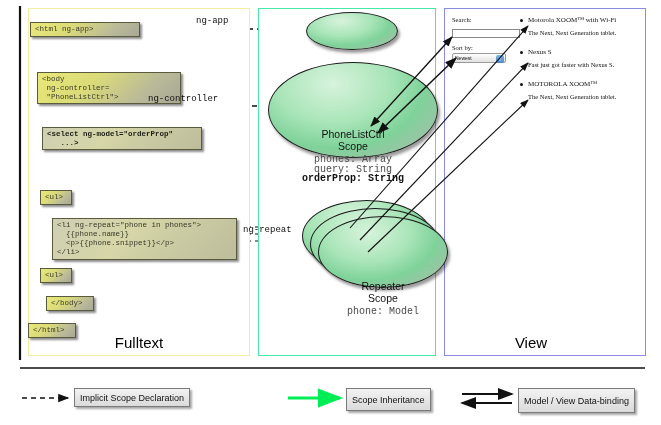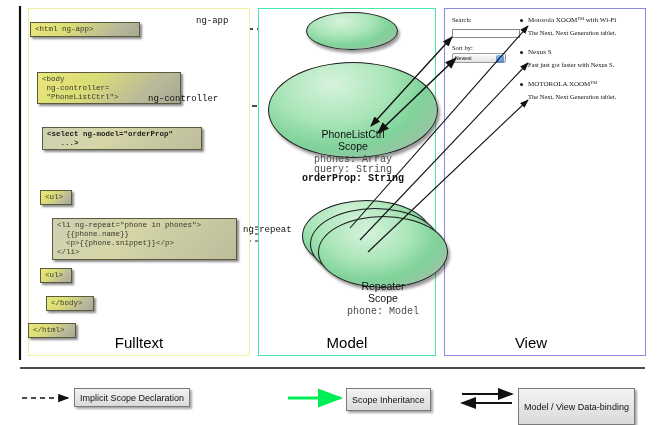--- a/index.html
+++ b/index.html
@@ -141,21 +141,20 @@
     <line x1="346" y1="213" x2="350" y2="156" stroke="#00ee55" stroke-width="1.5"></line>
     <line x1="352" y1="213" x2="353" y2="156" stroke="#00ee55" stroke-width="1.5"></line>
     <path d="M344,141 L356,141 L350,132 z" fill="#00ee55"></path>
   </svg>
 
   <div class="panel" style="left:28px;top:8px;width:222px;height:348px;border:1.6px solid #f2f0a0;"></div>
   <div class="panel" style="left:258px;top:8px;width:178px;height:348px;border:1.6px solid #46eaa8;"></div>
   <div class="panel" style="left:444px;top:8px;width:202px;height:348px;border:1.6px solid #8a8ae0;"></div>
 
   <div class="panel-label" style="left:28px;top:334px;width:222px;">Fulltext</div>
-  <div class="panel-label" style="left:258px;top:334px;width:178px;">Model</div>
   <div class="panel-label" style="left:444px;top:334px;width:174px;">View</div>
 
   <div class="codebox" style="left:30px;top:22px;width:110px;height:15px;">&lt;html ng-app&gt;</div>
 
   <div class="codebox" style="left:37px;top:72px;width:144px;height:32px;">&lt;body
  ng-controller=
  "PhoneListCtrl"&gt;</div>
 
   <div class="codebox grey bold" style="left:42px;top:127px;width:160px;height:23px;">&lt;select ng-model="orderProp"
    ...&gt;</div>
@@ -272,15 +271,15 @@
     <line x1="22" y1="398" x2="68" y2="398" stroke="#111" stroke-width="1.4" stroke-dasharray="5,4" marker-end="url(#lg-black)"></line>
 
     <line x1="288" y1="398" x2="340" y2="398" stroke="#00ee55" stroke-width="3.2" marker-end="url(#lg-green)"></line>
 
     <line x1="462" y1="394" x2="512" y2="394" stroke="#111" stroke-width="2" marker-end="url(#lg-black)"></line>
     <line x1="512" y1="403" x2="462" y2="403" stroke="#111" stroke-width="2" marker-end="url(#lg-black)"></line>
   </svg>
 
   <div class="legend-box" style="left:74px;top:388px;height:19px;">Implicit Scope Declaration</div>
   <div class="legend-box" style="left:346px;top:388px;height:23px;">Scope Inheritance</div>
-  <div class="legend-box" style="left:518px;top:388px;height:37px;">Model / View Data-binding</div>
+  <div class="legend-box" style="left:518px;top:388px;height:25px;">Model / View Data-binding</div>
 
 </div>
 
 </body></html>

